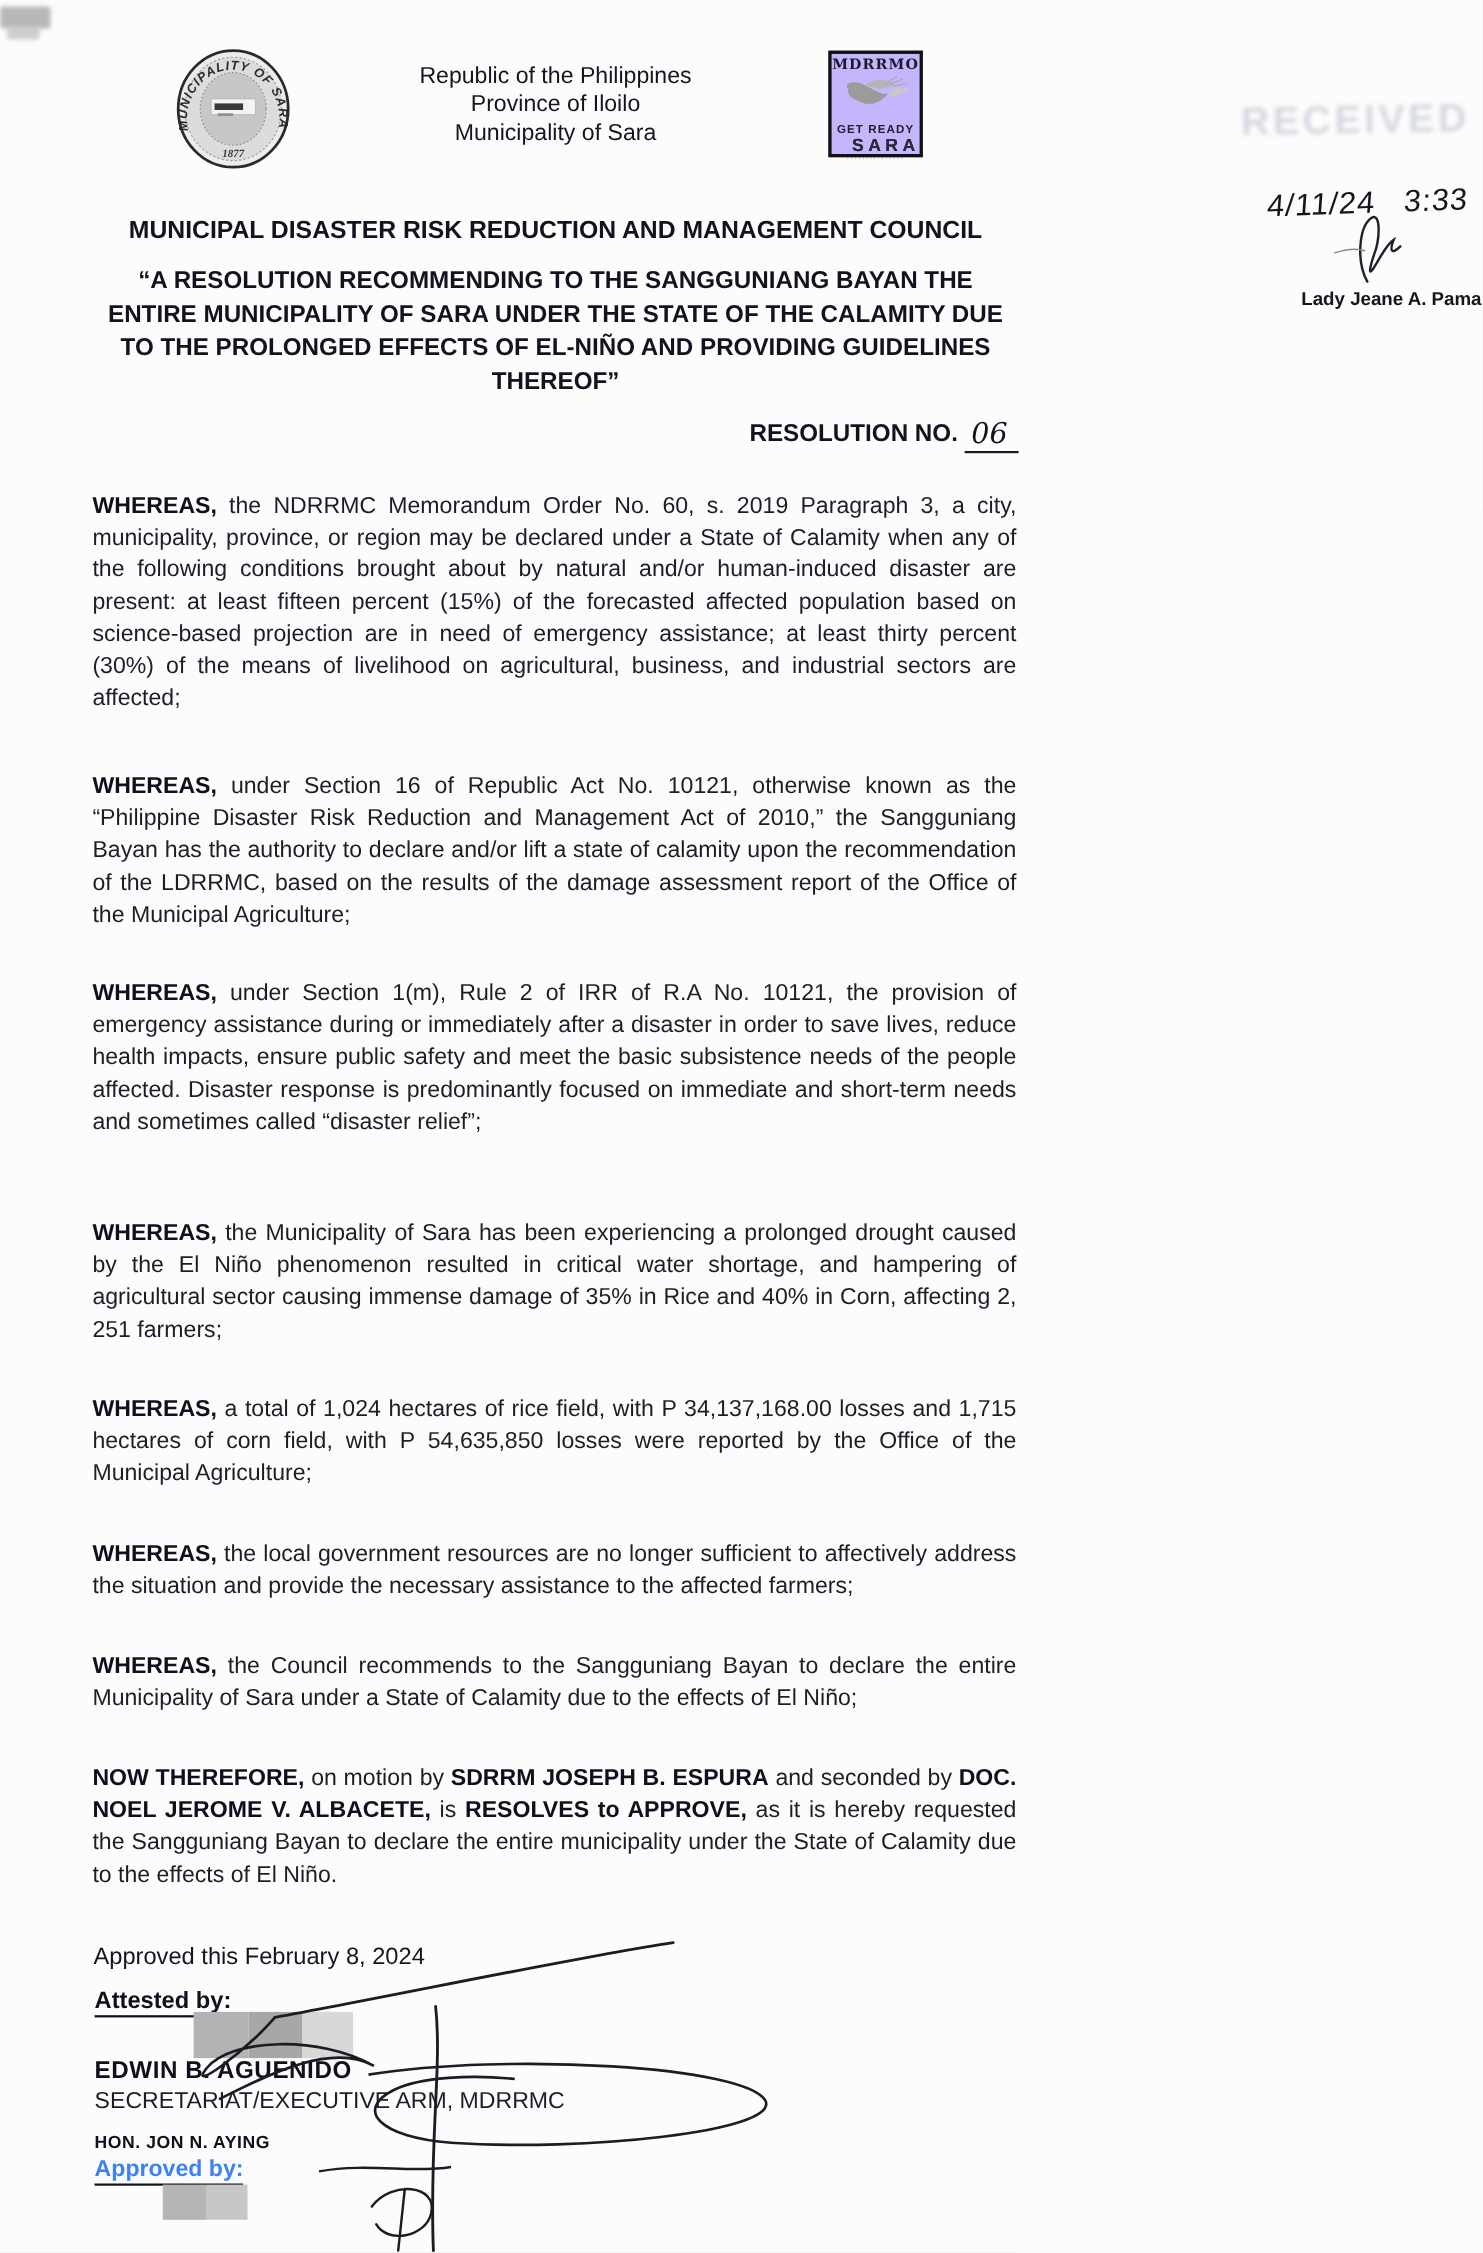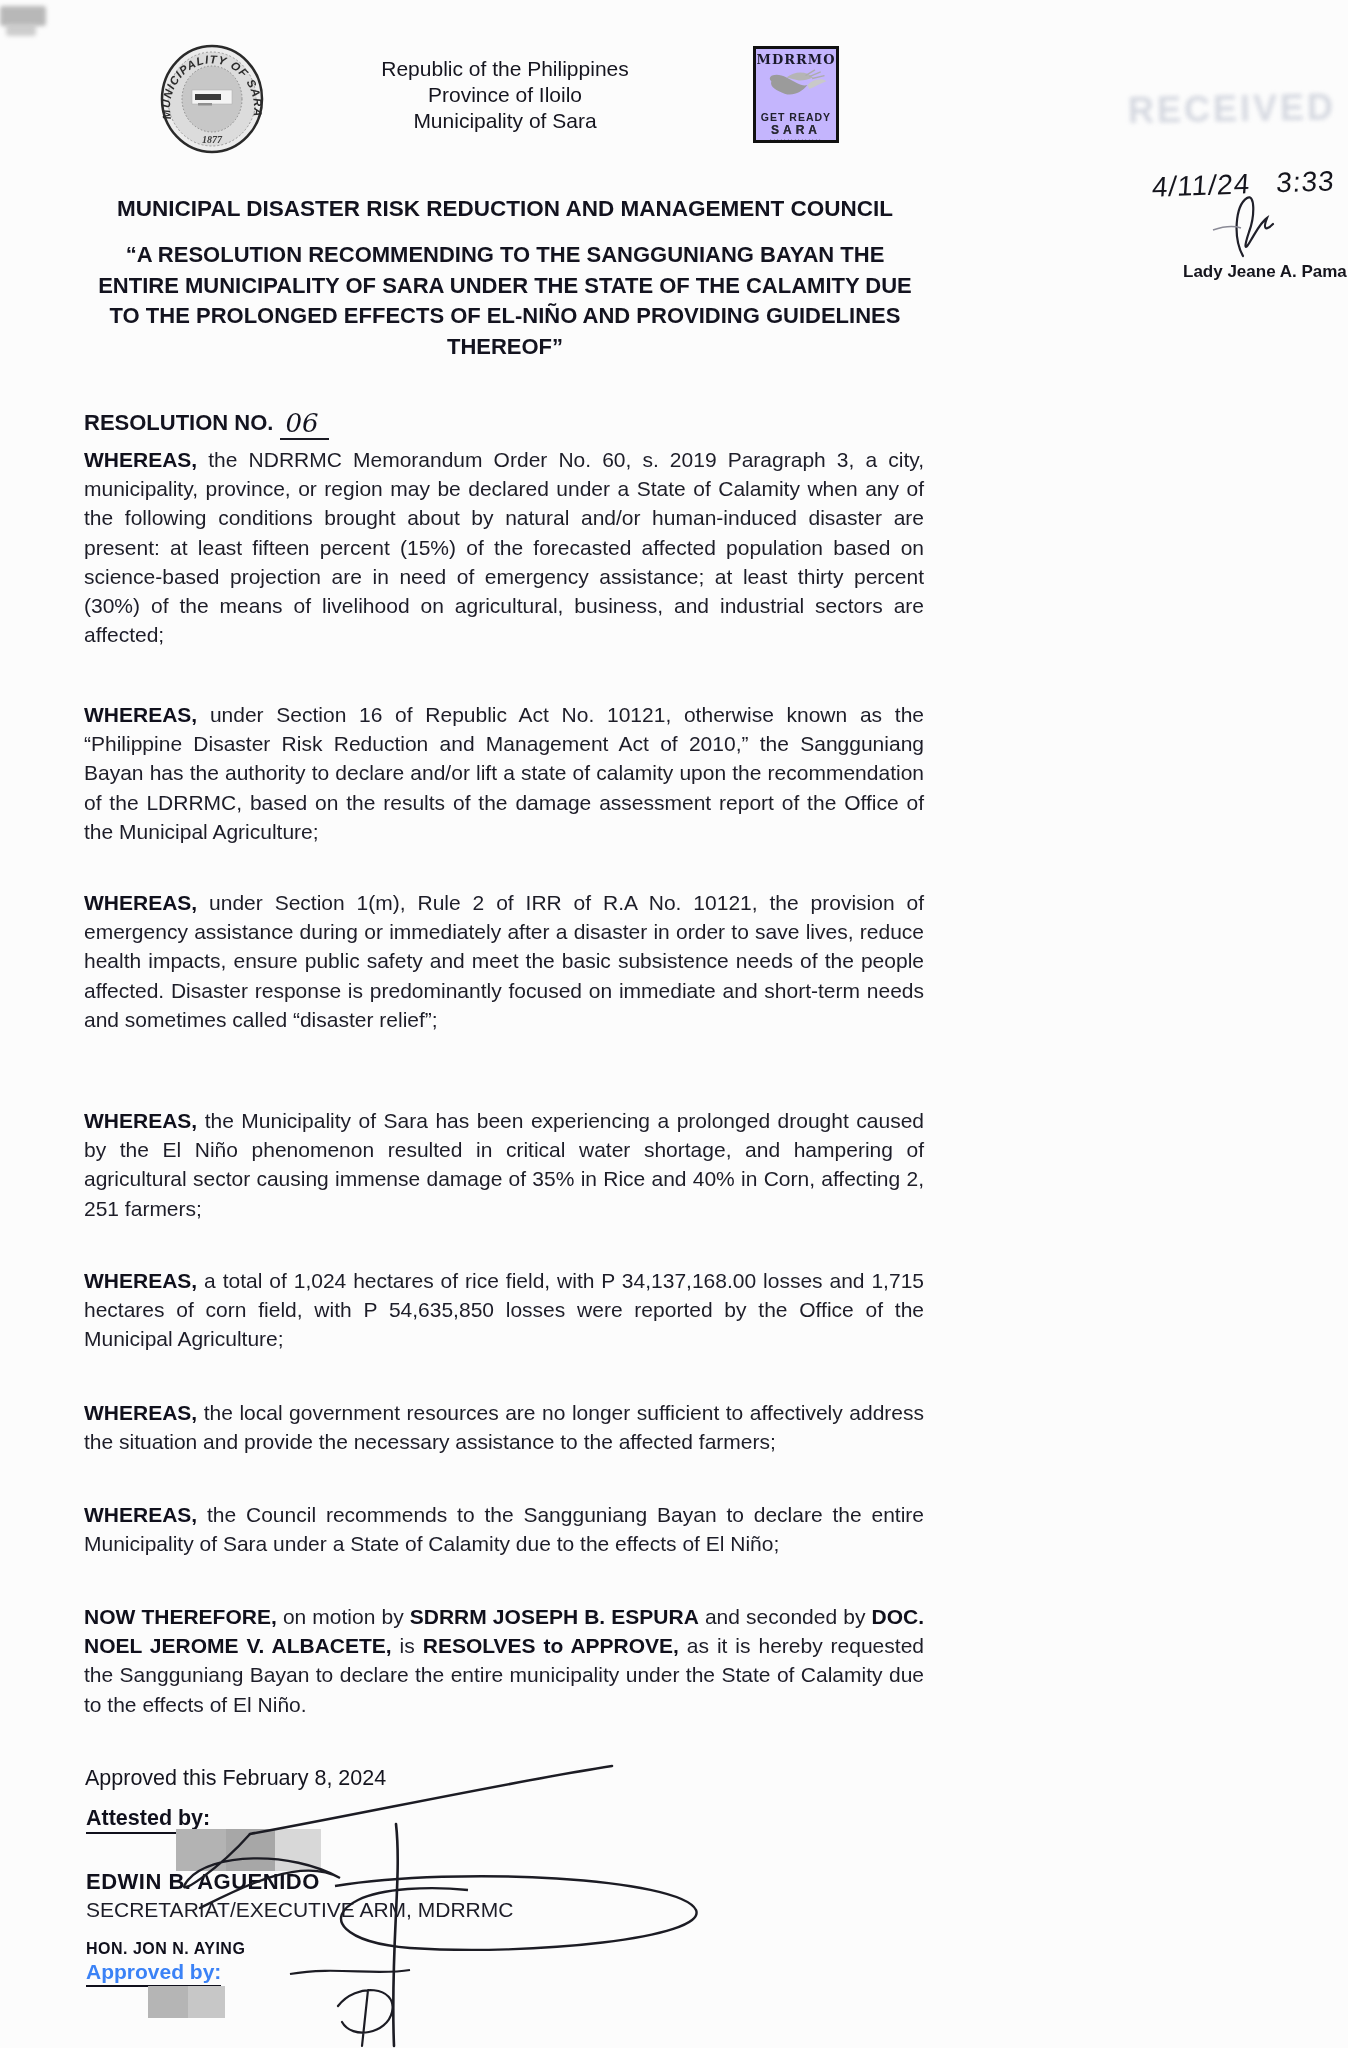--- a/index.html
+++ b/index.html
@@ -26,22 +26,22 @@
   .hdr-text { position:absolute; left:200px; top:56px; width:610px;
     text-align:center; font-size:21px; line-height:26px; color:#15151f; }
 
   
   .logo { position:absolute; left:753px; top:46px; width:86px; height:97px;
     border:3px solid #111; background:#c4b5fd; text-align:center; padding-top:3px; }
   .logo .mdrrmo { font-family:"DejaVu Serif", serif; font-weight:bold;
     font-size:13px; letter-spacing:1px; color:#1a1a2a; }
   .logo .dove { height:40px; }
   .logo .getready { font-size:10.5px; font-weight:bold; letter-spacing:1px; color:#20202c; }
-  .logo .sara { font-size:12px; font-weight:900; letter-spacing:4px; color:#2a2a36;
-    text-shadow:0 0 0 #333; }
+  .logo .sara { font-size:16px; font-weight:900; letter-spacing:4px; color:#2a2a36;
+    text-shadow:0 0 0 #333;text-align:right; }
   .logo .dots { font-size:6px; letter-spacing:1.5px; color:#333; line-height:5px; }
 
   
   .stamp { position:absolute; left:1128px; top:88px; width:230px;
     font-weight:bold; font-size:36px; letter-spacing:3px;
     color:rgba(150,158,178,0.38); filter:blur(2px); transform:rotate(-1deg); }
 
   
   .hw-date { position:absolute; left:1152px; top:168px; width:210px;
     font-size:28px; color:#15151d; transform:rotate(-2deg) skewX(-6deg);
@@ -51,22 +51,22 @@
     font-weight:bold; color:#15151d;margin-top:19px; }
   .sig-top { position:absolute; left:1205px; top:188px; width:95px; height:75px; }
 
   .council-title { position:absolute; left:84px; top:196px; width:842px;
     text-align:center; font-weight:bold; font-size:22.5px; color:#13131f; }
 
   .res-quote { position:absolute; left:84px; top:240px; width:842px;
     text-align:center; font-weight:bold; font-size:22px; line-height:30.5px;
     color:#13131f; }
 
-  .res-no { position:absolute; left:84px; top:406px; width:842px;
-    text-align:left; font-weight:bold; font-size:22px; color:#13131f; }
+  .res-no { position:absolute; left:84px; top:378px; width:842px;
+    text-align:right; font-weight:bold; font-size:22px; color:#13131f; }
   .res-no .num { display:inline-block; font-family:"DejaVu Serif", serif;
     font-weight:normal; font-style:italic; font-size:26px;
     border-bottom:2.5px solid #1a1a24; padding:0 10px 0 6px;
     transform:translateY(2px); }
 
   .body-par { position:absolute; left:84px; width:840px;
     font-size:21px; line-height:29.2px; text-align:justify; color:#1d1d28; }
   .body-par b { color:#10101c; }
   .p1 { top:445px; } .p2 { top:700px; } .p3 { top:888px; }
   .p4 { top:1106px; } .p5 { top:1266px; } .p6 { top:1398px; }

